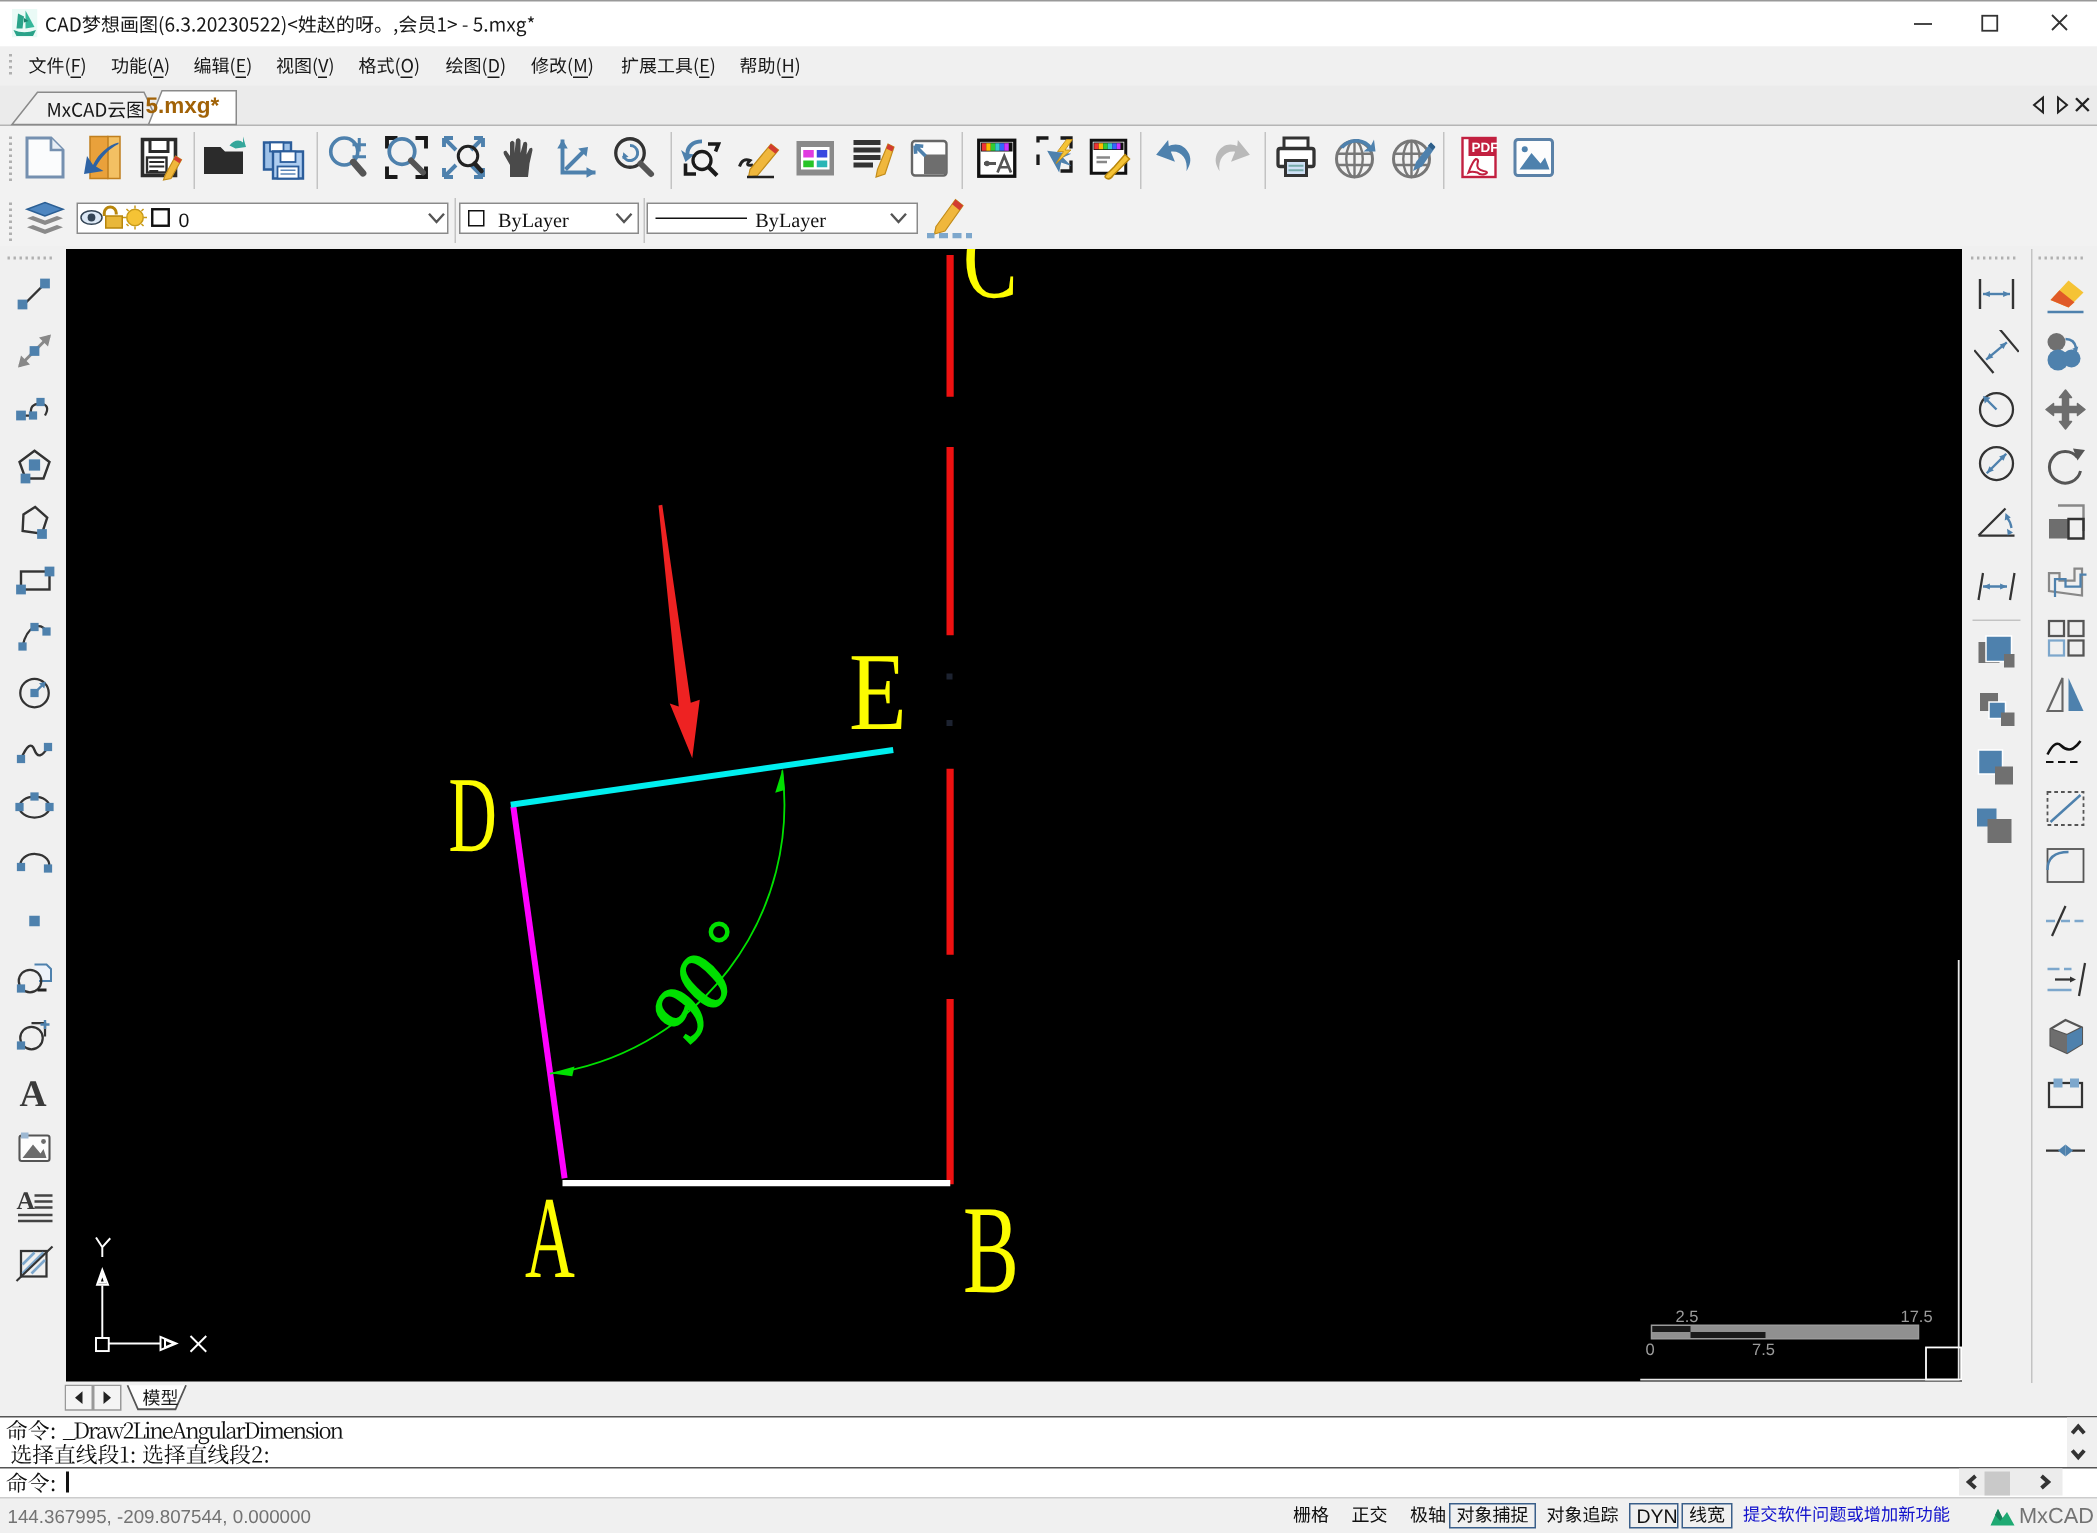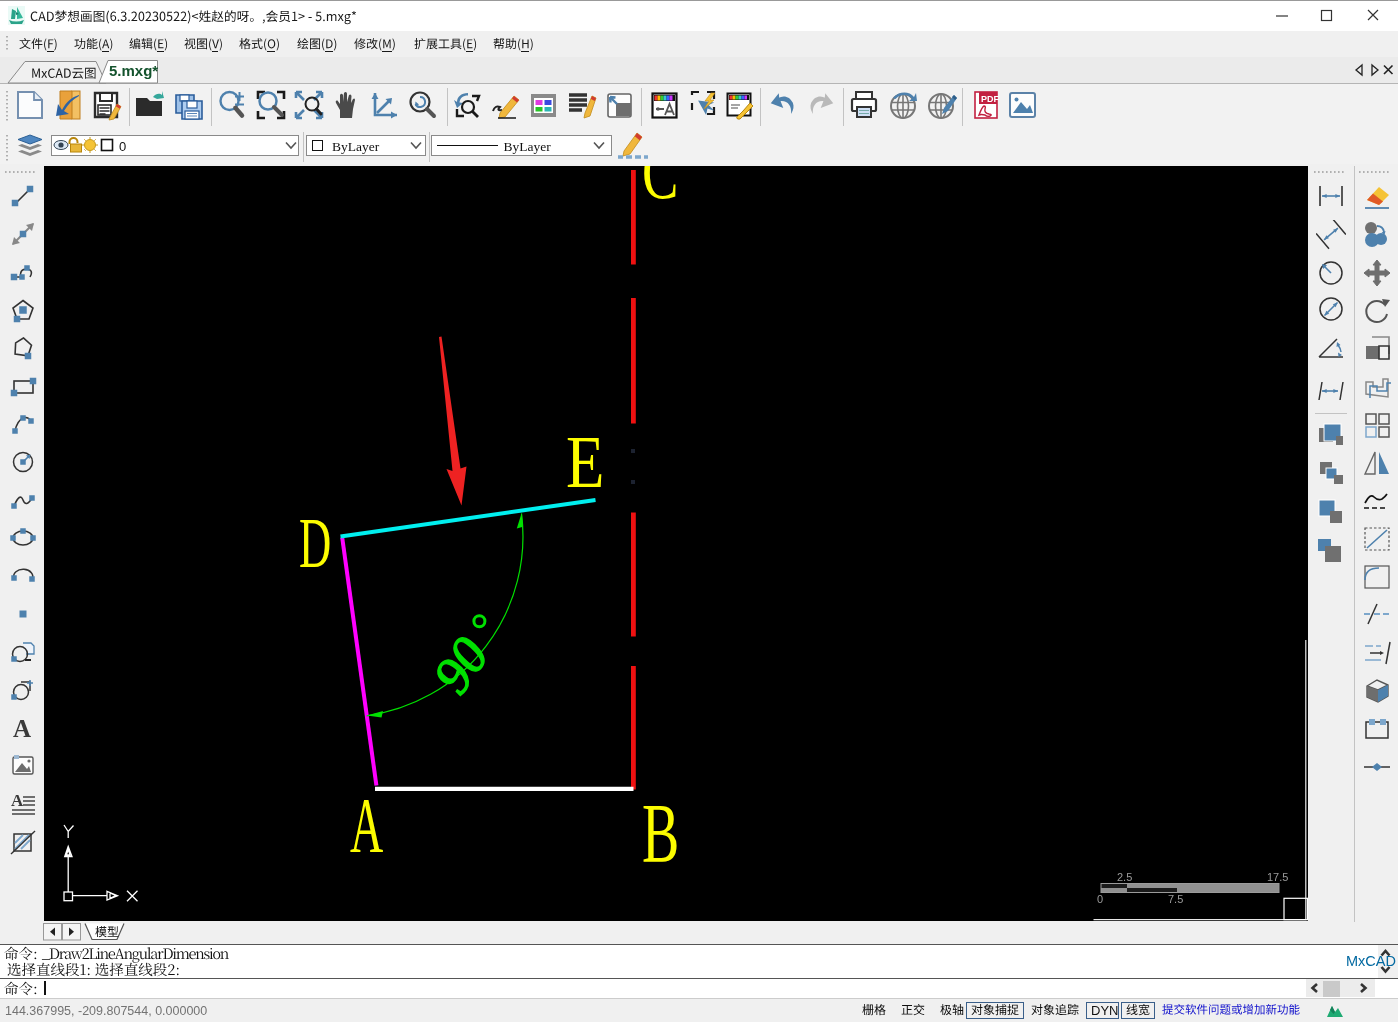--- a/index.html
+++ b/index.html
@@ -64,21 +64,21 @@
 <div class="abs" style="left:520.6px;top:50.5px;width:8.7px;height:1px;background:#1a1a1a"></div>
 <div class="abs" style="left:0;top:57px;width:1398px;height:27px;background:#ebebeb"></div>
 <div class="abs" style="left:0;top:83px;width:1398px;height:1px;background:#b5b5b5"></div>
 <svg class="abs" style="left:0px;top:57px" width="200" height="27" viewBox="0 0 200 27">
 <path d="M8 26 L25 4.5 L96 4.5 L106 26 Z" fill="#f0f0f0" stroke="#8a8a8a" stroke-width="1"></path>
 <path d="M99 26 L108 3.5 L157.5 3.5 L157.5 26 L99 26 Z" fill="#ffffff" stroke="#8a8a8a" stroke-width="1"></path>
 </svg>
 <svg style="position:absolute;left:31px;top:63.8px;overflow:visible" width="70" height="19">
       <path transform="translate(0,13.8)" d="M1.3 0H2.3V-5.1C2.3 -5.9 2.2 -7 2.1 -7.8H2.2L2.9 -5.7L4.7 -0.9H5.5L7.2 -5.7L7.9 -7.8H8C7.9 -7 7.8 -5.9 7.8 -5.1V0H8.9V-9.2H7.5L5.8 -4.3C5.5 -3.6 5.4 -3 5.1 -2.4H5.1C4.8 -3 4.6 -3.6 4.4 -4.3L2.7 -9.2H1.3Z M10.3 0H11.5L12.5 -1.6C12.7 -2 12.9 -2.4 13.1 -2.8H13.2C13.5 -2.4 13.7 -2 13.9 -1.6L14.9 0H16.2L14 -3.4L16 -6.8H14.8L14 -5.3C13.8 -4.9 13.6 -4.5 13.4 -4.2H13.3C13.1 -4.5 12.9 -4.9 12.7 -5.3L11.8 -6.8H10.5L12.6 -3.5Z M21.1 0.2C22.3 0.2 23.2 -0.3 23.9 -1.2L23.3 -1.9C22.7 -1.2 22 -0.9 21.1 -0.9C19.4 -0.9 18.3 -2.3 18.3 -4.6C18.3 -6.9 19.4 -8.3 21.2 -8.3C22 -8.3 22.6 -8 23.1 -7.5L23.7 -8.2C23.1 -8.8 22.3 -9.3 21.2 -9.3C18.8 -9.3 17.1 -7.5 17.1 -4.6C17.1 -1.6 18.8 0.2 21.1 0.2Z M24.4 0H25.6L26.5 -2.8H29.8L30.7 0H31.9L28.8 -9.2H27.5ZM26.7 -3.7 27.2 -5.1C27.5 -6.2 27.8 -7.2 28.1 -8.2H28.2C28.5 -7.2 28.7 -6.2 29.1 -5.1L29.5 -3.7Z M33.2 0H35.6C38.3 0 39.8 -1.7 39.8 -4.6C39.8 -7.5 38.3 -9.2 35.5 -9.2H33.2ZM34.4 -1V-8.2H35.4C37.6 -8.2 38.6 -6.9 38.6 -4.6C38.6 -2.3 37.6 -1 35.4 -1Z M42.6 -9.5V-8.6H51.1V-9.5ZM42.3 0.6C42.8 0.3 43.6 0.3 50.4 -0.3C50.7 0.2 51 0.7 51.2 1L52.1 0.5C51.5 -0.7 50.2 -2.5 49.2 -3.9L48.3 -3.5C48.8 -2.8 49.4 -2 49.9 -1.2L43.6 -0.7C44.6 -1.9 45.6 -3.4 46.4 -5H52.4V-6H41.3V-5H45.1C44.3 -3.4 43.3 -1.9 42.9 -1.4C42.5 -0.9 42.2 -0.6 42 -0.5C42.1 -0.2 42.3 0.3 42.3 0.6Z M57.7 -3.5C58.7 -3.3 60 -2.8 60.7 -2.5L61.1 -3.1C60.4 -3.5 59.1 -3.9 58.1 -4.1ZM56.5 -1.9C58.2 -1.7 60.4 -1.2 61.6 -0.8L62 -1.5C60.8 -1.9 58.6 -2.4 56.9 -2.5ZM54.1 -10V1H55V0.5H63.6V1H64.5V-10ZM55 -0.4V-9.1H63.6V-0.4ZM58.2 -8.8C57.6 -7.8 56.5 -6.9 55.5 -6.2C55.7 -6.1 56 -5.8 56.1 -5.7C56.5 -5.9 56.9 -6.2 57.3 -6.5C57.6 -6.1 58.1 -5.8 58.6 -5.4C57.5 -4.9 56.3 -4.5 55.2 -4.3C55.4 -4.2 55.6 -3.8 55.7 -3.6C56.9 -3.9 58.2 -4.3 59.4 -5C60.4 -4.4 61.6 -4 62.8 -3.7C62.9 -3.9 63.2 -4.2 63.3 -4.4C62.2 -4.6 61.1 -5 60.2 -5.4C61.1 -6 61.9 -6.7 62.4 -7.6L61.9 -7.9L61.7 -7.9H58.5C58.7 -8.1 58.9 -8.3 59 -8.6ZM57.8 -7 57.9 -7.1H61.1C60.7 -6.6 60.1 -6.2 59.4 -5.8C58.7 -6.2 58.2 -6.6 57.8 -7Z" fill="#1a1a1a"></path>
     </svg>
-<div class="abs" style="left:109px;top:62px;width:50px;height:24px;font:bold 15px 'Liberation Sans',sans-serif;color:#14532d">5.mxg*</div>
+<div class="abs" style="left:97px;top:62px;width:50px;height:24px;font:bold 15px 'Liberation Sans',sans-serif;color:#a16207">5.mxg*</div>
 <svg class="abs" style="left:1352px;top:62px" width="46" height="16" viewBox="0 0 46 16">
 <path d="M10 3 L4 8 L10 13 Z" fill="none" stroke="#222" stroke-width="1.3"></path>
 <path d="M20 3 L26 8 L20 13 Z" fill="none" stroke="#222" stroke-width="1.3"></path>
 <path d="M32 3.5 l8.5 8.5 M40.5 3.5 l-8.5 8.5" stroke="#222" stroke-width="1.6"></path>
 </svg>
 <div class="abs" style="left:0;top:84px;width:1398px;height:46px;background:#f2f2f2"></div>
 <svg class="abs" style="left:5px;top:90px" width="6" height="34">
       <path d="M2 1v32" stroke="#b0b0b0" stroke-width="2" stroke-dasharray="1.6 2.4" fill="none"></path>
     </svg>
 <svg class="abs" style="left:14px;top:89px" width="32" height="32" viewBox="0 0 32 32">
@@ -643,13 +643,13 @@
 <div class="abs" style="left:966px;top:1001.5px;width:58px;height:17px;border:1px solid #3a5f8a"></div>
 <div class="abs" style="left:1086px;top:1001.5px;width:33px;height:17px;border:1px solid #3a5f8a"></div>
 <div class="abs" style="left:1121px;top:1001.5px;width:34px;height:17px;border:1px solid #3a5f8a"></div>
 <svg style="position:absolute;left:1162px;top:1001.4px;overflow:visible" width="142" height="17">
       <path transform="translate(0,12.7)" d="M5.5 -7.1H9.3V-6.2H5.5ZM5.5 -8.6H9.3V-7.7H5.5ZM4.7 -9.3V-5.5H10.2V-9.3ZM4.9 -3.4C4.7 -1.7 4.2 -0.4 3.2 0.4C3.4 0.5 3.7 0.8 3.9 0.9C4.5 0.4 4.9 -0.3 5.2 -1.2C6 0.4 7.2 0.7 8.9 0.7H10.9C10.9 0.5 11.1 0.2 11.2 -0C10.8 -0 9.2 -0 8.9 -0C8.5 -0 8.2 -0 7.8 -0.1V-1.9H10.2V-2.6H7.8V-4H10.8V-4.7H4.2V-4H7V-0.3C6.3 -0.6 5.8 -1.1 5.5 -2.1C5.6 -2.5 5.7 -2.9 5.7 -3.3ZM1.9 -9.6V-7.3H0.5V-6.5H1.9V-4C1.3 -3.8 0.8 -3.7 0.3 -3.6L0.6 -2.7L1.9 -3.1V-0.2C1.9 0 1.8 0 1.7 0C1.6 0.1 1.1 0.1 0.6 0C0.7 0.3 0.8 0.6 0.9 0.8C1.6 0.9 2 0.8 2.3 0.7C2.6 0.6 2.7 0.3 2.7 -0.2V-3.4L4 -3.8L3.9 -4.6L2.7 -4.3V-6.5H4V-7.3H2.7V-9.6Z M15.2 -6.9C14.5 -6 13.3 -5.1 12.3 -4.5C12.5 -4.4 12.8 -4 13 -3.9C14 -4.5 15.2 -5.6 16 -6.5ZM18.6 -6.4C19.7 -5.6 21 -4.6 21.5 -3.8L22.3 -4.4C21.6 -5.1 20.3 -6.2 19.3 -6.9ZM15.5 -4.9 14.8 -4.6C15.2 -3.5 15.9 -2.5 16.7 -1.7C15.4 -0.8 13.9 -0.2 12 0.2C12.2 0.4 12.5 0.7 12.6 0.9C14.4 0.5 16 -0.2 17.3 -1.2C18.5 -0.2 20.1 0.5 22 0.9C22.1 0.6 22.3 0.3 22.5 0.1C20.7 -0.2 19.1 -0.9 17.9 -1.7C18.7 -2.5 19.4 -3.5 19.9 -4.7L19 -4.9C18.6 -3.9 18 -3 17.3 -2.3C16.5 -3 16 -3.9 15.5 -4.9ZM16.3 -9.5C16.6 -9.1 16.9 -8.5 17.1 -8.1H12.3V-7.2H22.2V-8.1H17.4L18 -8.3C17.8 -8.7 17.4 -9.3 17.1 -9.8Z M29.8 -9.7C29.6 -7.9 29.1 -6.2 28.3 -5.1C28.5 -5 28.9 -4.8 29 -4.6C29.5 -5.3 29.8 -6.1 30.1 -7.1H33.1C32.9 -6.3 32.7 -5.4 32.6 -4.9L33.2 -4.7C33.5 -5.5 33.8 -6.7 34 -7.8L33.5 -7.9L33.4 -7.9H30.3C30.5 -8.4 30.6 -9 30.6 -9.5ZM30.6 -6V-5.5C30.6 -3.9 30.5 -1.5 28 0.3C28.2 0.5 28.5 0.7 28.7 0.9C30.1 -0.1 30.8 -1.4 31.1 -2.6C31.6 -1 32.4 0.2 33.5 0.9C33.6 0.7 33.9 0.4 34.1 0.2C32.7 -0.6 31.8 -2.4 31.4 -4.4C31.5 -4.8 31.5 -5.2 31.5 -5.5V-6ZM24.1 -3.8C24.2 -3.9 24.5 -4 25 -4H26.2V-2.3L23.4 -1.9L23.6 -1.1L26.2 -1.5V0.9H27V-1.6L28.5 -1.9L28.5 -2.7L27 -2.4V-4H28.4V-4.8H27V-6.5H26.2V-4.8H24.9C25.3 -5.6 25.7 -6.5 26 -7.5H28.5V-8.3H26.3C26.4 -8.7 26.5 -9.1 26.6 -9.5L25.8 -9.6C25.7 -9.2 25.6 -8.7 25.4 -8.3H23.6V-7.5H25.2C24.9 -6.6 24.6 -5.8 24.4 -5.5C24.2 -5 24 -4.6 23.8 -4.6C23.9 -4.4 24 -4 24.1 -3.8Z M38.1 -3.9V-3.1H41.4V0.9H42.3V-3.1H45.5V-3.9H42.3V-6.5H45V-7.3H42.3V-9.5H41.4V-7.3H39.9C40.1 -7.8 40.2 -8.4 40.3 -8.9L39.5 -9.1C39.2 -7.6 38.7 -6.1 38.1 -5.1C38.3 -5 38.6 -4.8 38.8 -4.7C39.1 -5.2 39.4 -5.8 39.6 -6.5H41.4V-3.9ZM37.6 -9.6C37 -7.9 35.9 -6.2 34.9 -5C35 -4.8 35.3 -4.4 35.4 -4.2C35.7 -4.6 36.1 -5 36.4 -5.5V0.9H37.2V-6.9C37.7 -7.7 38.1 -8.5 38.4 -9.4Z M47.1 -7.1V0.9H47.9V-7.1ZM47.2 -9.1C47.8 -8.5 48.5 -7.7 48.9 -7.2L49.6 -7.6C49.2 -8.1 48.4 -8.9 47.8 -9.5ZM50.1 -9V-8.2H55.6V-0.3C55.6 -0.1 55.5 -0 55.3 -0C55.1 -0 54.4 0 53.7 -0C53.8 0.2 54 0.6 54 0.8C54.9 0.8 55.6 0.8 55.9 0.7C56.3 0.5 56.4 0.3 56.4 -0.3V-9ZM49.7 -6.2V-1.2H50.5V-1.9H53.7V-6.2ZM50.5 -5.4H52.9V-2.7H50.5Z M59.5 -7.1H61.9V-6.2H59.5ZM59.5 -8.5H61.9V-7.7H59.5ZM58.7 -9.2V-5.6H62.7V-9.2ZM65.5 -6.1C65.4 -3.1 65.2 -1.6 62.8 -0.9C62.9 -0.7 63.1 -0.5 63.2 -0.3C65.8 -1.2 66.1 -2.9 66.2 -6.1ZM65.9 -2.1C66.6 -1.6 67.5 -0.9 67.9 -0.4L68.5 -0.9C68 -1.4 67.1 -2.1 66.4 -2.6ZM58.9 -3.5C58.9 -1.8 58.6 -0.4 57.9 0.5C58.1 0.6 58.4 0.8 58.5 0.9C58.9 0.3 59.2 -0.3 59.4 -1.1C60.4 0.4 62.1 0.7 64.6 0.7H68.3C68.3 0.4 68.4 0.1 68.6 -0.1C67.9 -0 65.1 -0 64.6 -0C63.2 -0.1 62 -0.1 61.1 -0.5V-2.1H63.1V-2.8H61.1V-4H63.3V-4.7H58.1V-4H60.4V-0.9C60.1 -1.2 59.8 -1.6 59.5 -2C59.6 -2.5 59.6 -2.9 59.7 -3.4ZM63.7 -7.3V-2.5H64.4V-6.7H67.2V-2.5H67.9V-7.3H65.8C65.9 -7.6 66.1 -8 66.2 -8.4H68.5V-9.1H63.2V-8.4H65.3C65.2 -8.1 65.1 -7.6 65 -7.3Z M77 -9.1C77.7 -8.8 78.5 -8.2 78.9 -7.8L79.5 -8.4C79 -8.8 78.2 -9.3 77.5 -9.6ZM69.7 -0.8 69.9 0.1C71.2 -0.2 73.1 -0.6 74.9 -1L74.8 -1.8C72.9 -1.4 71 -1 69.7 -0.8ZM71.2 -5.2H73.6V-3.2H71.2ZM70.4 -6V-2.4H74.4V-6ZM69.8 -7.8V-7H75.5C75.6 -5.1 75.9 -3.4 76.3 -2C75.5 -1.1 74.6 -0.3 73.5 0.3C73.7 0.4 74 0.7 74.2 0.9C75.1 0.4 75.9 -0.3 76.6 -1.1C77.1 0.2 77.8 0.9 78.7 0.9C79.6 0.9 79.9 0.4 80.1 -1.6C79.8 -1.7 79.5 -1.9 79.3 -2.1C79.2 -0.6 79.1 0 78.8 0C78.2 0 77.7 -0.7 77.3 -1.9C78.1 -3 78.8 -4.4 79.3 -5.9L78.5 -6.1C78.1 -4.9 77.6 -3.9 77 -2.9C76.7 -4.1 76.5 -5.4 76.4 -7H79.8V-7.8H76.3C76.3 -8.4 76.3 -9 76.3 -9.6H75.3C75.3 -9 75.4 -8.4 75.4 -7.8Z M85.9 -6.9C86.2 -6.3 86.5 -5.6 86.6 -5.2L87.2 -5.4C87.1 -5.9 86.7 -6.5 86.4 -7ZM89.3 -7C89.1 -6.5 88.7 -5.8 88.4 -5.4L88.9 -5.2C89.2 -5.6 89.6 -6.2 89.9 -6.8ZM81 -1.5 81.2 -0.6C82.2 -1 83.4 -1.5 84.5 -1.9L84.3 -2.7L83.2 -2.3V-6H84.3V-6.9H83.2V-9.5H82.4V-6.9H81.1V-6H82.4V-2ZM85.6 -9.3C85.9 -8.9 86.2 -8.3 86.4 -8L87.2 -8.4C87 -8.7 86.6 -9.2 86.3 -9.6ZM84.8 -8V-4.2H90.9V-8H89.4C89.7 -8.4 90 -8.9 90.3 -9.4L89.4 -9.7C89.2 -9.2 88.8 -8.5 88.5 -8ZM85.5 -7.4H87.5V-4.8H85.5ZM88.2 -7.4H90.2V-4.8H88.2ZM86.2 -1.2H89.6V-0.3H86.2ZM86.2 -1.8V-2.8H89.6V-1.8ZM85.4 -3.4V0.9H86.2V0.3H89.6V0.9H90.4V-3.4Z M98.6 -8.2V0.7H99.4V-0.1H101.6V0.7H102.5V-8.2ZM99.4 -0.9V-7.4H101.6V-0.9ZM94.2 -9.5 94.2 -7.5H92.6V-6.6H94.2C94.1 -3.7 93.8 -1.2 92.3 0.3C92.5 0.5 92.9 0.7 93 0.9C94.5 -0.8 94.9 -3.5 95 -6.6H96.8C96.7 -2.2 96.6 -0.6 96.4 -0.3C96.3 -0.1 96.1 -0.1 96 -0.1C95.8 -0.1 95.3 -0.1 94.7 -0.2C94.9 0.1 95 0.4 95 0.7C95.5 0.7 96 0.7 96.3 0.7C96.7 0.7 96.9 0.6 97.1 0.3C97.5 -0.2 97.5 -1.9 97.6 -7C97.6 -7.2 97.6 -7.5 97.6 -7.5H95.1L95.1 -9.5Z M107.6 -2.4C108 -1.9 108.4 -1.1 108.6 -0.6L109.2 -1C109 -1.4 108.6 -2.2 108.2 -2.8ZM105.1 -2.7C104.8 -2 104.4 -1.3 104 -0.8C104.1 -0.7 104.4 -0.5 104.6 -0.3C105 -0.9 105.5 -1.7 105.8 -2.5ZM109.9 -8.6V-4.6C109.9 -3.1 109.8 -1.1 108.8 0.3C109 0.4 109.3 0.7 109.5 0.8C110.5 -0.7 110.7 -2.9 110.7 -4.6V-5H112.4V0.9H113.3V-5H114.5V-5.8H110.7V-8C111.9 -8.2 113.2 -8.5 114.2 -8.8L113.5 -9.5C112.6 -9.1 111.1 -8.8 109.9 -8.6ZM106 -9.5C106.1 -9.2 106.3 -8.8 106.5 -8.5H104.2V-7.7H109.3V-8.5H107.4C107.2 -8.8 107 -9.3 106.7 -9.7ZM107.8 -7.7C107.7 -7.1 107.4 -6.4 107.2 -5.8H104V-5.1H106.4V-3.9H104.1V-3.1H106.4V-0.2C106.4 -0.1 106.4 -0.1 106.2 -0.1C106.1 -0 105.8 -0 105.4 -0.1C105.5 0.1 105.6 0.5 105.6 0.7C106.2 0.7 106.6 0.7 106.8 0.5C107.1 0.4 107.2 0.2 107.2 -0.2V-3.1H109.3V-3.9H107.2V-5.1H109.5V-5.8H108C108.2 -6.3 108.4 -6.9 108.6 -7.5ZM104.9 -7.5C105.2 -7 105.4 -6.3 105.4 -5.8L106.1 -6C106.1 -6.5 105.9 -7.2 105.7 -7.6Z M115.4 -2.1 115.6 -1.2C116.9 -1.5 118.5 -2 120.1 -2.5L120 -3.3L118.1 -2.8V-7.5H119.8V-8.3H115.6V-7.5H117.3V-2.6C116.6 -2.4 115.9 -2.2 115.4 -2.1ZM121.9 -9.5C121.9 -8.6 121.9 -7.8 121.8 -7H119.9V-6.2H121.8C121.6 -3.4 121 -1.1 118.5 0.3C118.7 0.4 119 0.7 119.2 0.9C121.8 -0.5 122.5 -3.1 122.6 -6.2H124.9C124.8 -2.1 124.6 -0.5 124.3 -0.2C124.1 -0 124 0 123.8 0C123.5 0 122.9 -0 122.2 -0.1C122.3 0.2 122.4 0.5 122.4 0.8C123.1 0.8 123.8 0.8 124.1 0.8C124.5 0.8 124.8 0.7 125 0.3C125.5 -0.2 125.6 -1.8 125.8 -6.6C125.8 -6.7 125.8 -7 125.8 -7H122.7C122.7 -7.8 122.7 -8.6 122.7 -9.5Z M130.9 -4.8V-3.8H128.5V-4.8ZM127.7 -5.6V0.9H128.5V-1.4H130.9V-0.1C130.9 0.1 130.9 0.1 130.7 0.1C130.5 0.1 130.1 0.1 129.5 0.1C129.6 0.3 129.8 0.7 129.8 0.9C130.5 0.9 131 0.9 131.4 0.7C131.7 0.6 131.8 0.4 131.8 -0.1V-5.6ZM128.5 -3.2H130.9V-2.1H128.5ZM136.4 -8.8C135.7 -8.5 134.7 -8 133.7 -7.7V-9.6H132.8V-5.8C132.8 -4.9 133.1 -4.6 134.2 -4.6C134.5 -4.6 136 -4.6 136.2 -4.6C137.1 -4.6 137.4 -5 137.5 -6.4C137.2 -6.5 136.9 -6.6 136.7 -6.7C136.7 -5.6 136.6 -5.4 136.1 -5.4C135.8 -5.4 134.5 -5.4 134.3 -5.4C133.8 -5.4 133.7 -5.5 133.7 -5.8V-7C134.8 -7.3 136 -7.7 136.9 -8.2ZM136.5 -3.7C135.8 -3.2 134.7 -2.8 133.7 -2.4V-4.3H132.8V-0.4C132.8 0.6 133.1 0.8 134.3 0.8C134.5 0.8 136 0.8 136.3 0.8C137.2 0.8 137.5 0.4 137.6 -1.1C137.3 -1.2 137 -1.3 136.8 -1.5C136.8 -0.2 136.7 0 136.2 0C135.9 0 134.6 0 134.3 0C133.8 0 133.7 -0 133.7 -0.4V-1.7C134.8 -2.1 136.2 -2.5 137.1 -3ZM127.5 -6.4C127.7 -6.5 128.1 -6.5 131.3 -6.7C131.4 -6.5 131.5 -6.3 131.5 -6.1L132.3 -6.5C132 -7.2 131.4 -8.2 130.8 -9L130.1 -8.7C130.4 -8.3 130.7 -7.8 130.9 -7.4L128.4 -7.3C128.9 -7.9 129.4 -8.6 129.8 -9.4L128.9 -9.7C128.5 -8.8 127.9 -7.9 127.7 -7.6C127.5 -7.4 127.3 -7.2 127.2 -7.2C127.3 -7 127.4 -6.5 127.5 -6.4Z" fill="#1414cc"></path>
     </svg>
 <svg class="abs" style="left:1326px;top:1003px" width="18" height="16" viewBox="0 0 18 16">
 <path d="M1 14 L6 3 L9 9 L12 5 L17 14 Z" fill="#1faa73"></path>
 <path d="M6 3 L9 9 L7.5 11 L4 7 Z" fill="#15815a"></path>
 </svg>
-<div class="abs" style="left:1346px;top:953px;font:14.5px 'Liberation Sans';color:#0369a1">MxCAD</div>
+<div class="abs" style="left:1346px;top:1003px;font:14.5px 'Liberation Sans';color:#737373">MxCAD</div>
 </div>
 </body></html>

